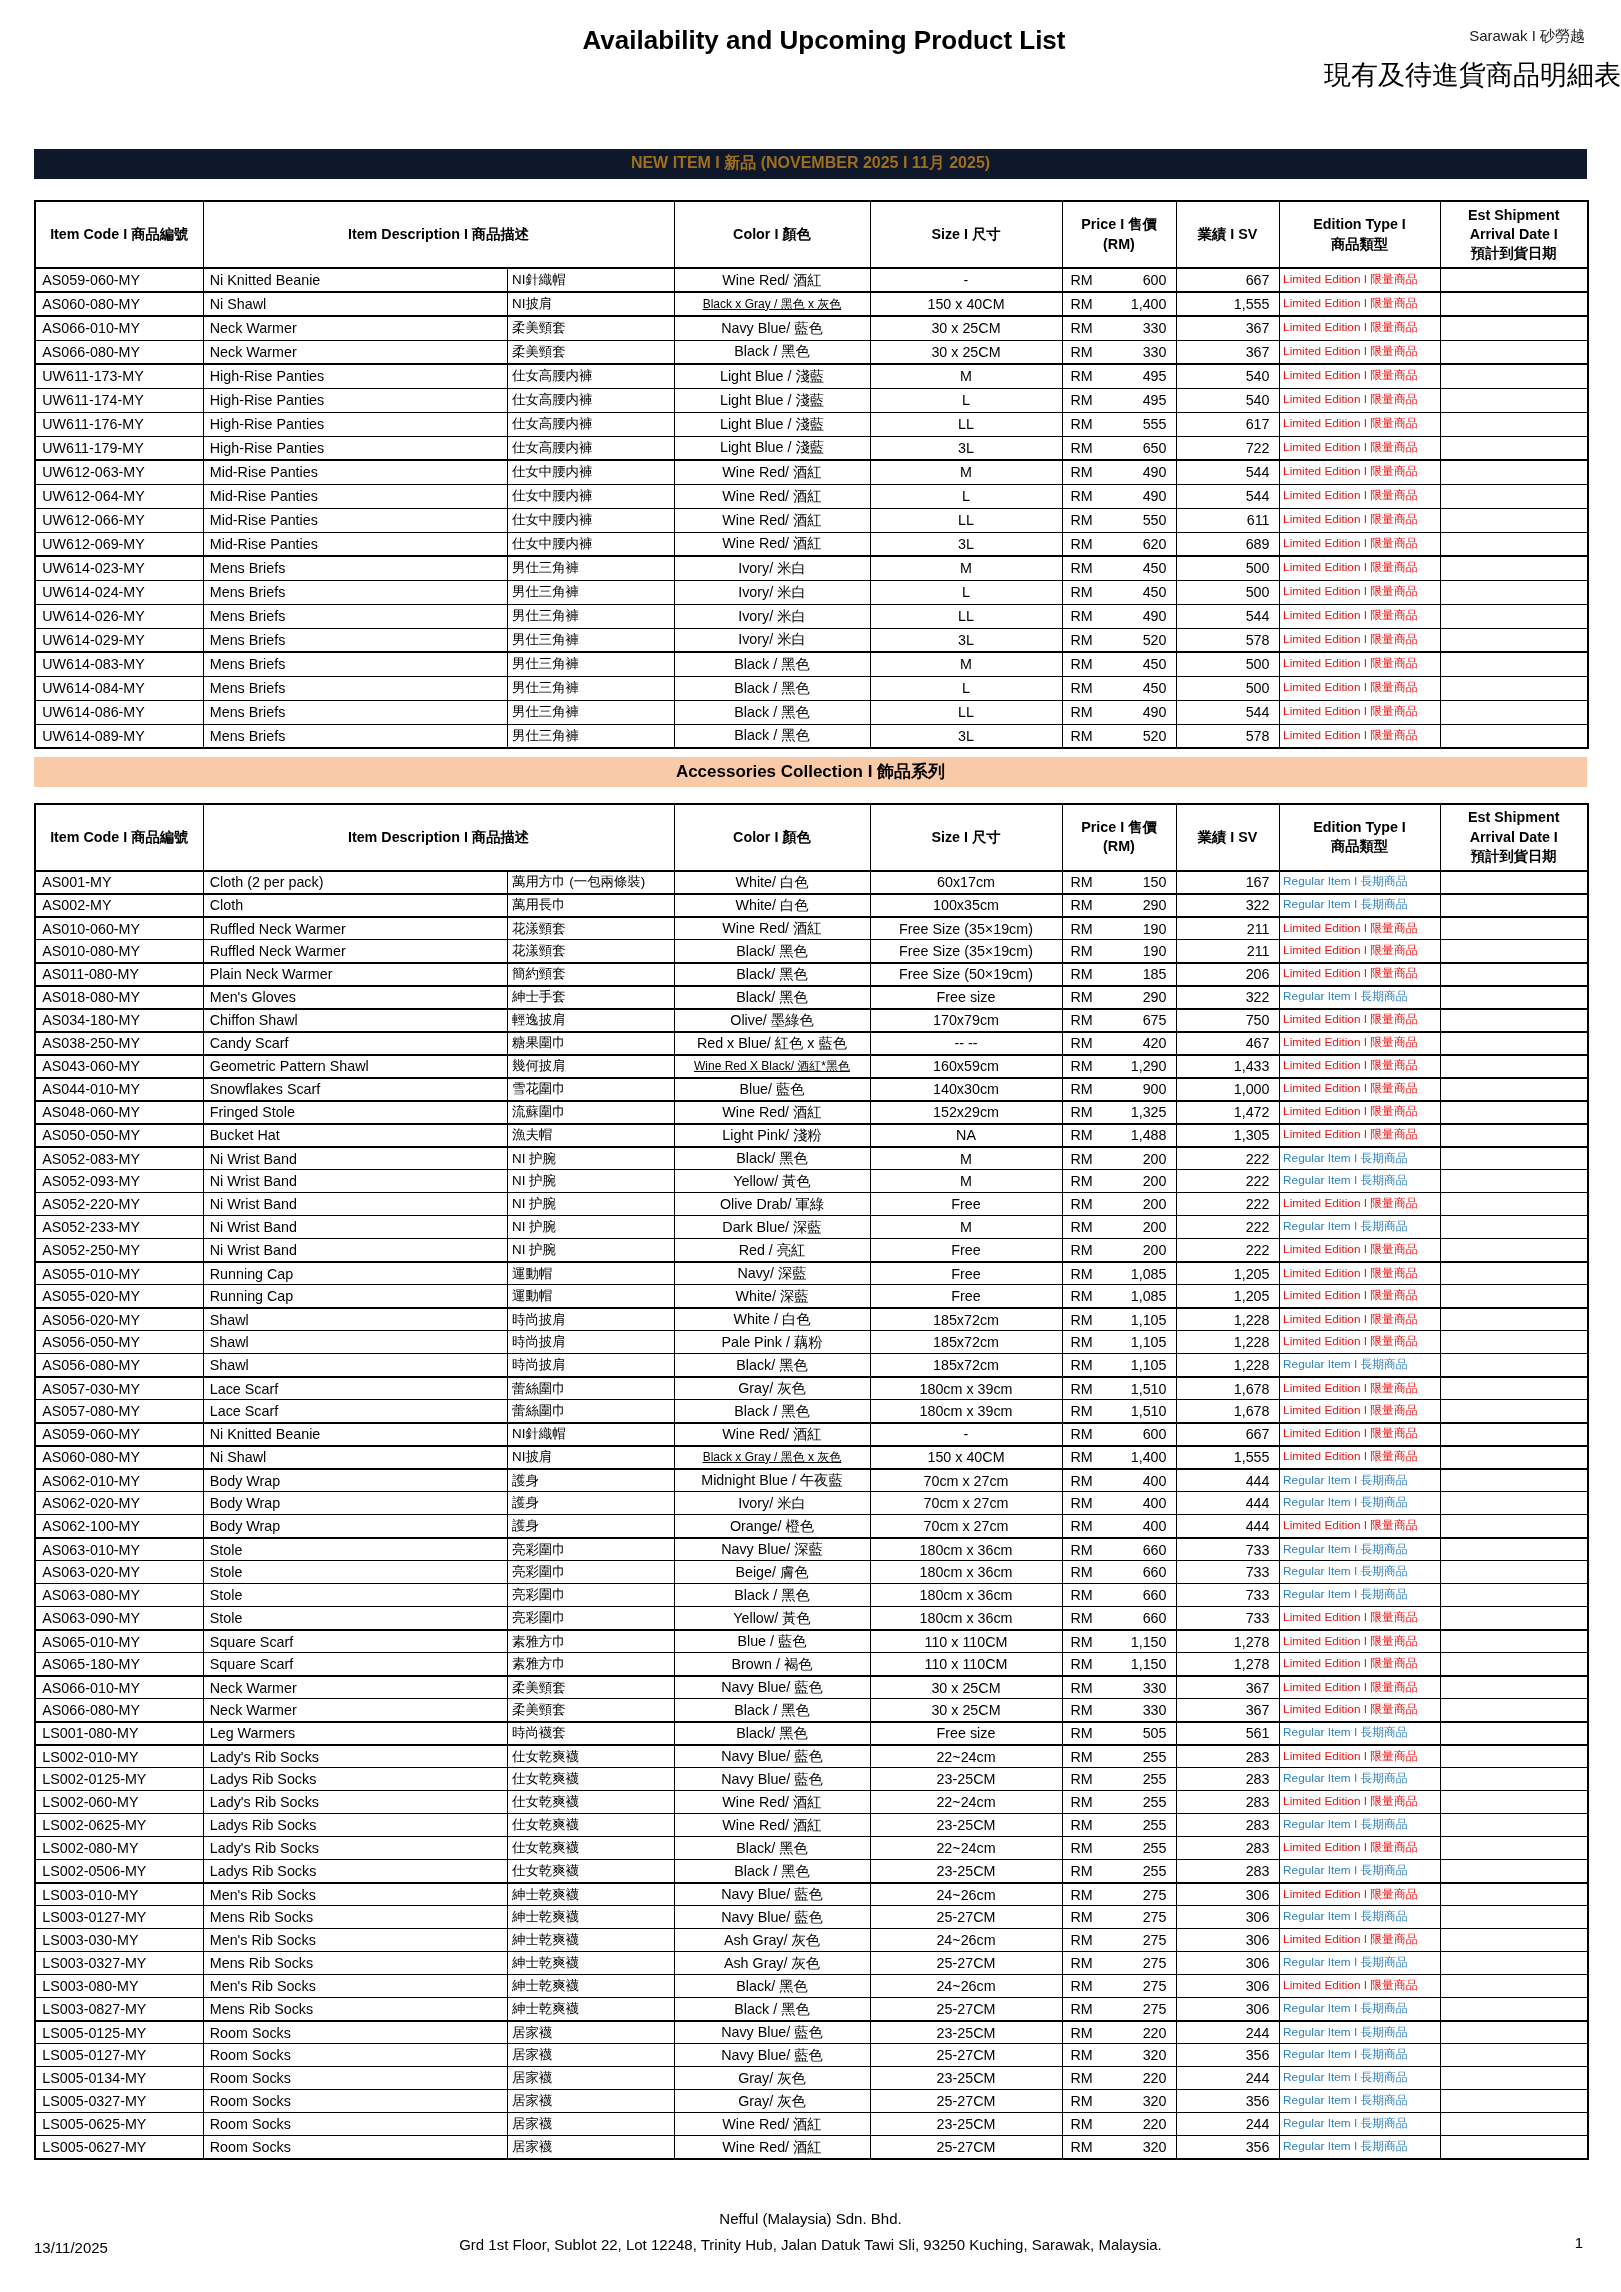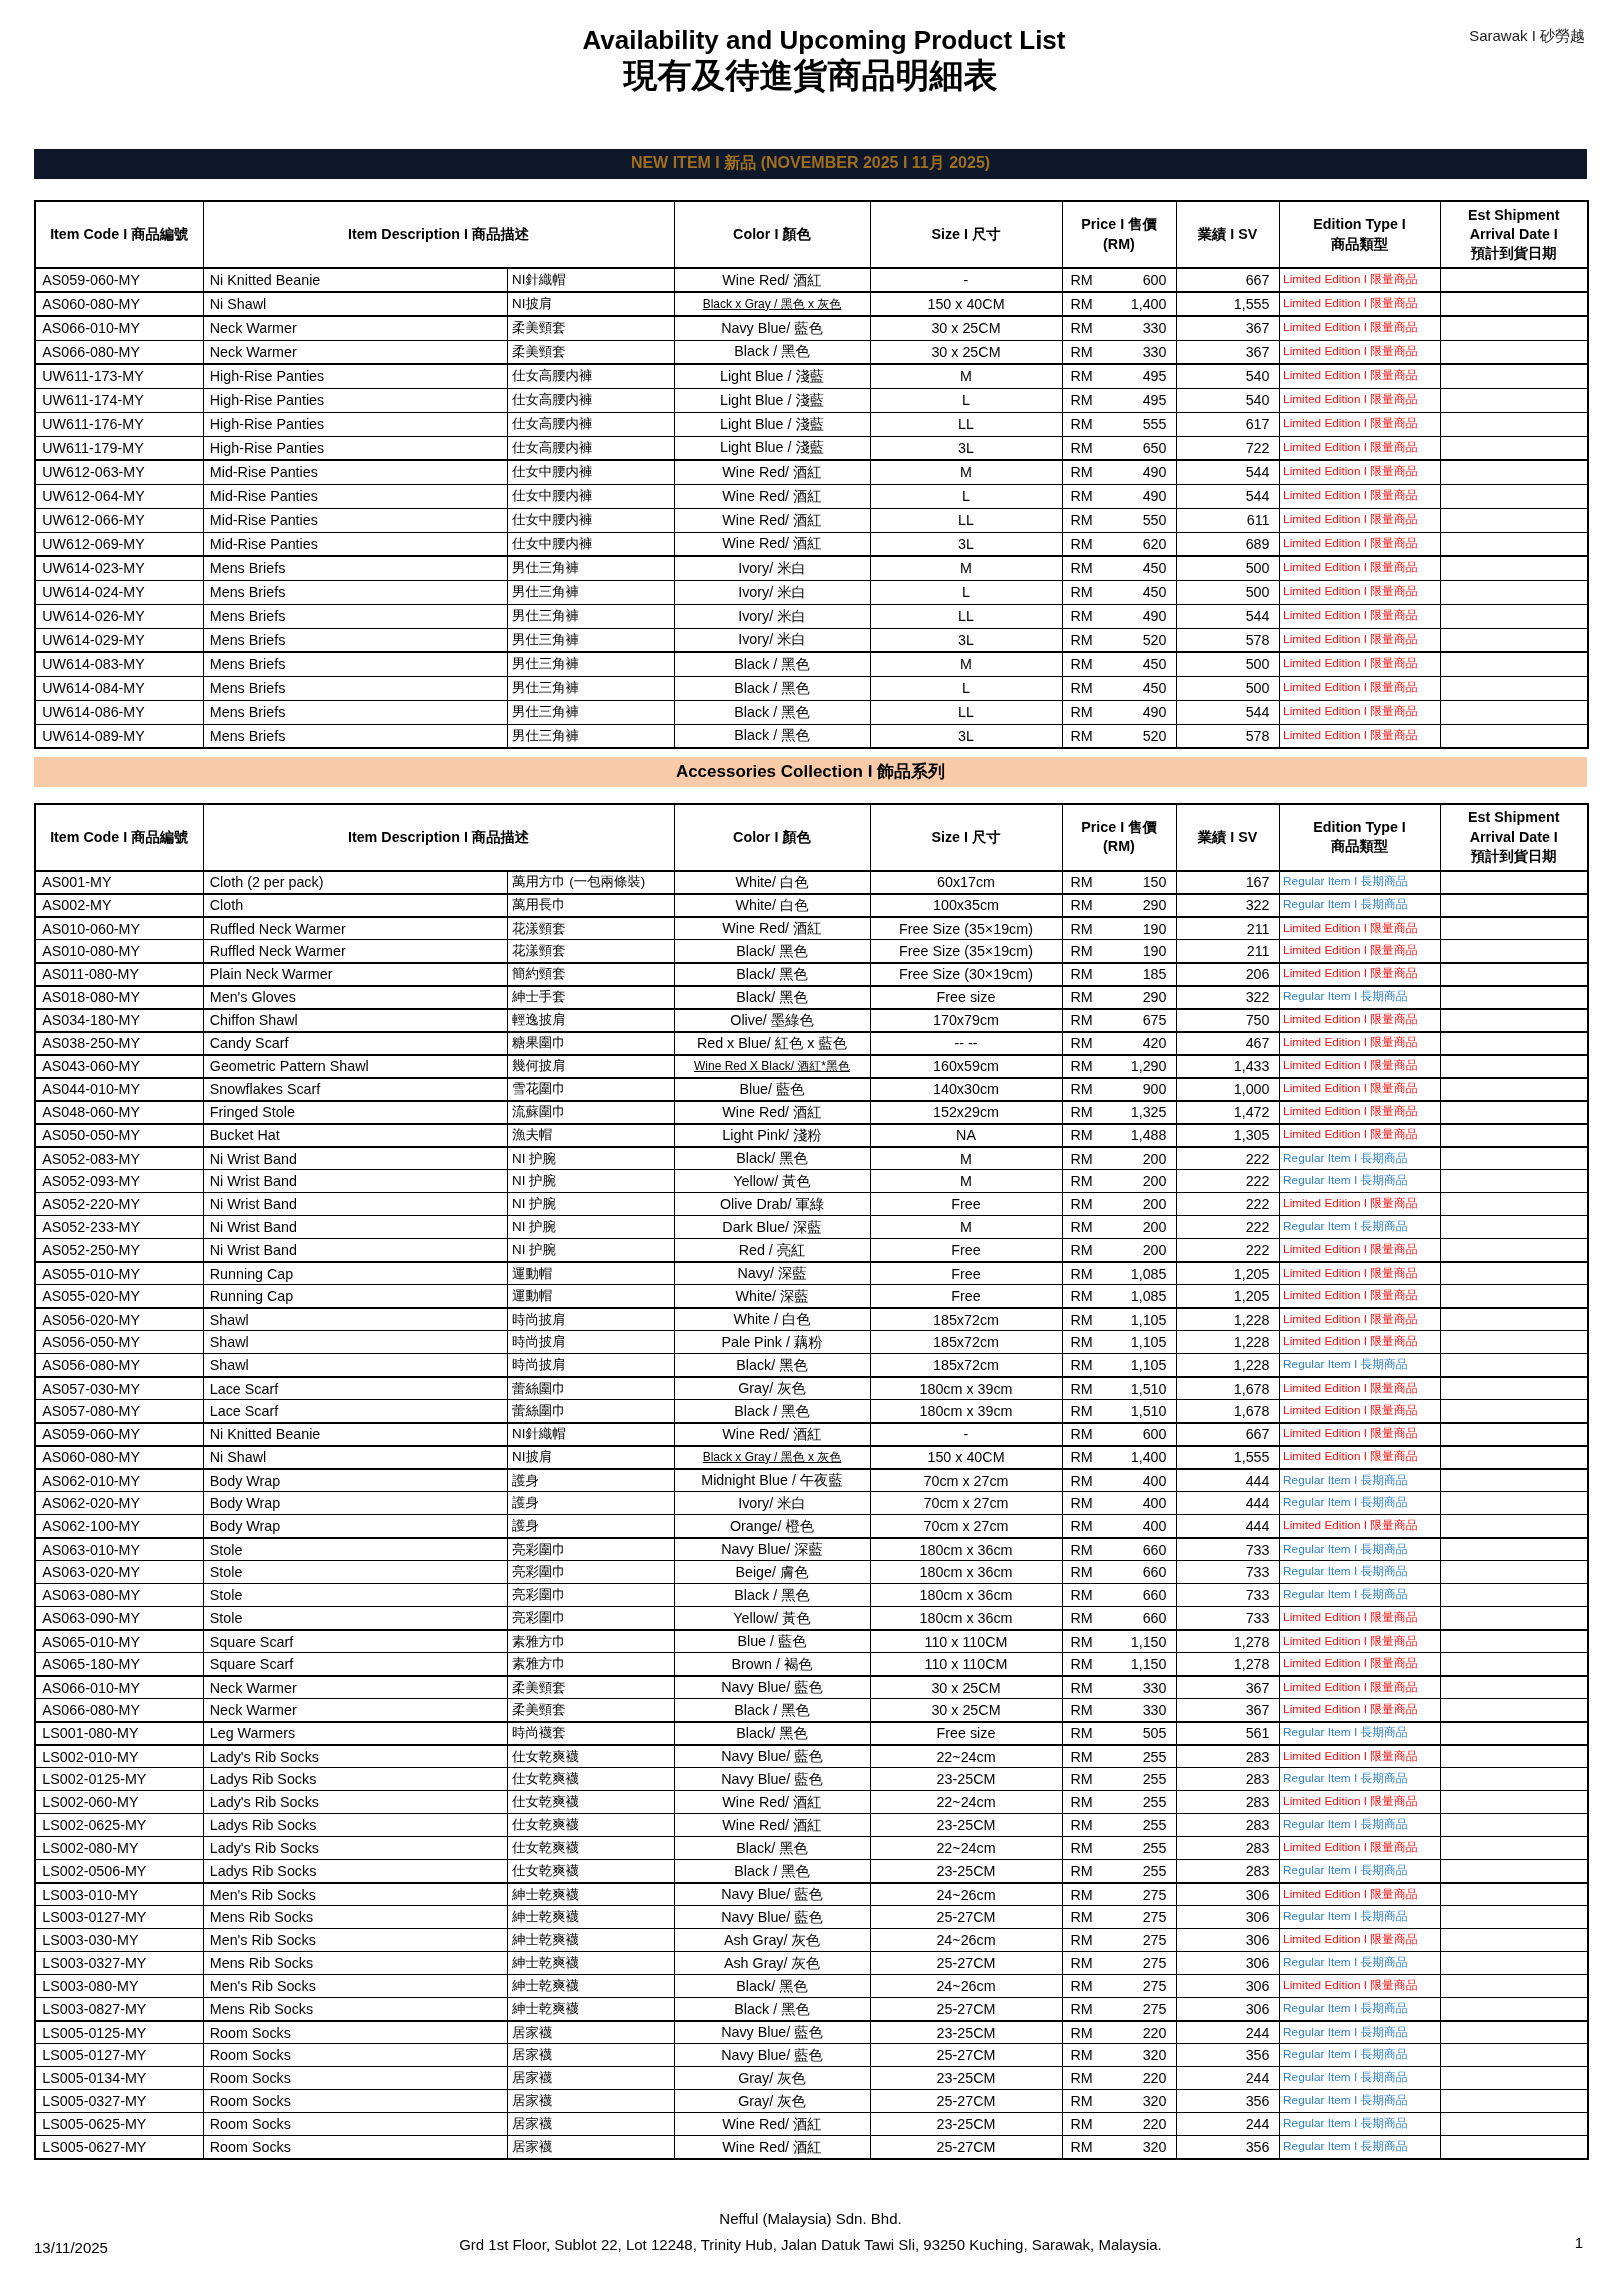--- a/index.html
+++ b/index.html
@@ -10,21 +10,21 @@
     font-family: "Liberation Sans", sans-serif;
     color: #000;
   }
   .page { position: relative; width: 1621px; height: 2293px; }
   .region-label {
     position: absolute; top: 27px; right: 36px;
     font-size: 15px; color: #1a1a1a;
   }
   .titles { text-align: center; padding-top: 23px; }
   .title-en { font-size: 26px; font-weight: bold; line-height: 34px; padding-left: 27px; }
-  .title-zh { font-size: 34px; font-weight: bold; line-height: 36px; }
+  .title-zh { font-size: 27px; font-weight: normal; line-height: 36px; text-align: right; }
   .content { margin: 0 34px; width: 1553px; }
   .banner {
     height: 29.6px; display: flex; align-items: center; justify-content: center;
     font-weight: bold;
   }
   .banner.green { margin-top: 56px; font-size: 16px; }
   .banner.peach { margin-top: 8px; font-size: 17px; color: #000; }
   table {
     border-collapse: collapse; table-layout: fixed; width: 1553px;
     border: 2.2px solid #000;
@@ -519,21 +519,21 @@
               </td>
               <td class="sv">211</td>
               <td class="edition" style="color: rgb(238, 17, 17);">Limited Edition I 限量商品</td>
               <td class="eta"></td>
             </tr>
             <tr class="grp">
               <td class="code">AS011-080-MY</td>
               <td class="desc-en">Plain Neck Warmer</td>
               <td class="desc-zh">簡約頸套</td>
               <td class="center">Black/ 黑色</td>
-              <td class="center">Free Size (30×19cm)</td>
+              <td class="center">Free Size (50×19cm)</td>
               <td class="price">
                 <div class="pr">
                   <span>RM</span>
                   <span>185</span>
                 </div>
               </td>
               <td class="sv">206</td>
               <td class="edition" style="color: rgb(238, 17, 17);">Limited Edition I 限量商品</td>
               <td class="eta"></td>
             </tr>

